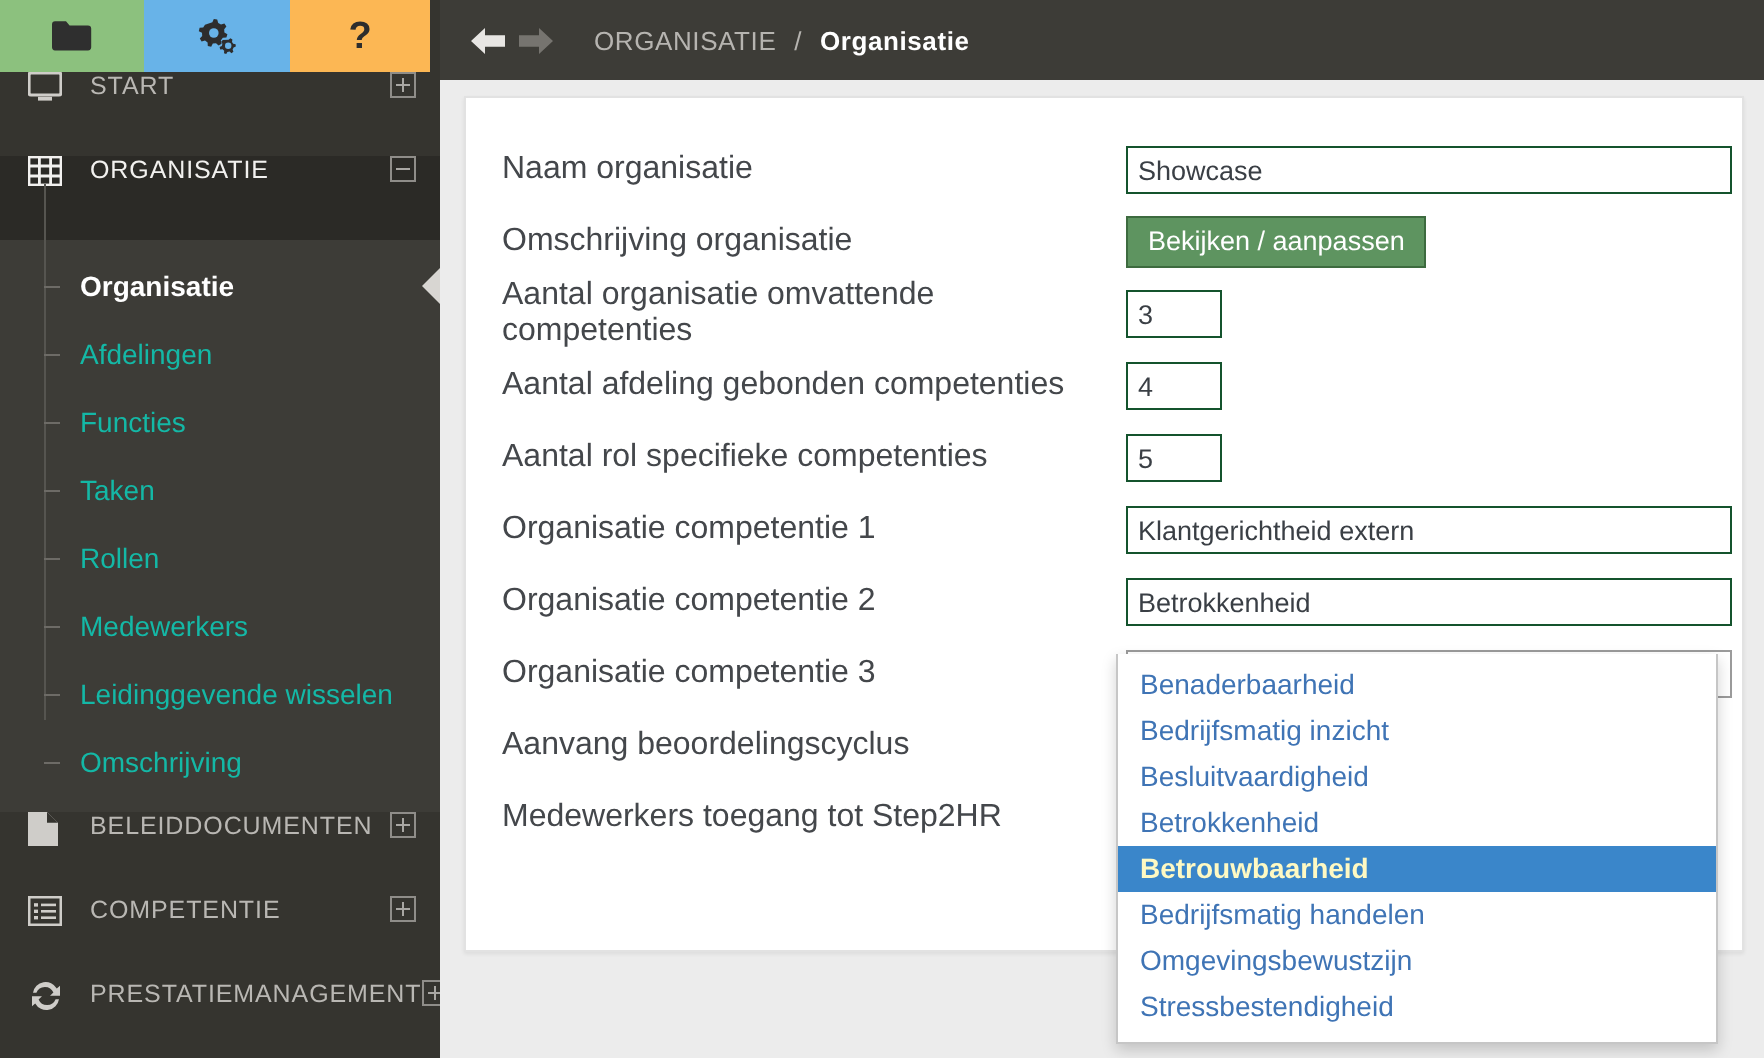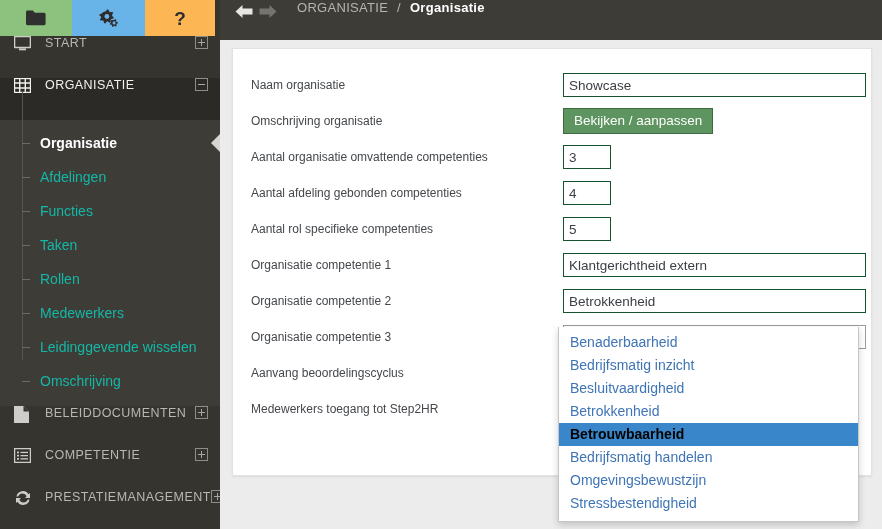--- a/index.html
+++ b/index.html
@@ -95,21 +95,21 @@
     border-top: 9px solid transparent;
     border-bottom: 9px solid transparent;
     border-right: 9px solid #d8d6d2;
   }
 
   
   #topbar {
     position: absolute; left: 220px; top: 0;
     width: 662px; height: 40px;
     background: #3d3c37;
-    display: flex; align-items: flex-start;
+    display: flex; align-items: center;
     padding-left: 13px;
   }
   .navarrow {
     width: 22px; height: 22px;
     display: flex; align-items: center; justify-content: center;
     margin-right: 2px;
   }
   #breadcrumb {
     margin-left: 16px;
     font-size: 13px;
@@ -135,21 +135,21 @@
     box-shadow: 0 1px 2px rgba(0,0,0,.07);
     padding: 20px 18px 0 18px;
   }
   .form-row {
     display: flex; align-items: center;
     height: 32px;
     margin-bottom: 4px;
   }
   .form-row .flabel {
     width: 312px; flex: 0 0 312px;
-    font-size: 12px; color: #44474b;
+    font-size: 16px; color: #44474b;
   }
   .form-row .fctl { flex: 1 1 auto; position: relative; }
 
   input.txt {
     font-family: "Liberation Sans", sans-serif;
     font-size: 13.5px;
     color: #3a3f45;
     height: 24px;
     border: 1px solid #14532d;
     background: #fff;
@@ -187,21 +187,21 @@
     height: 23px;
     line-height: 23px;
     padding: 0 0 0 11px;
     font-size: 14px;
     color: #3f74b5;
     white-space: nowrap;
     cursor: pointer;
   }
   .dd-item.sel {
     background: #3a86ca;
-    color: #000000;
+    color: #fef9c3;
     font-weight: bold;
   }
 </style>
 </head>
 <body>
 
 <div id="app">
 
   <div id="sidebar">
 

